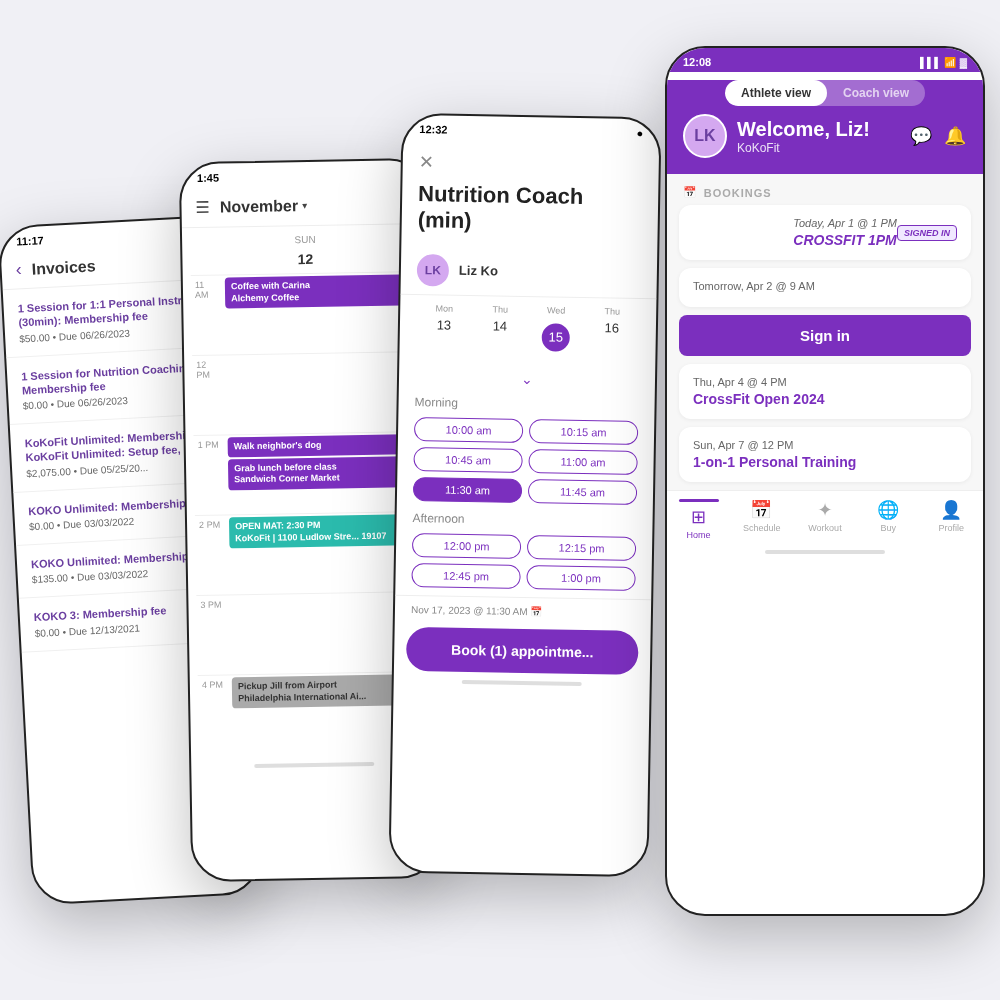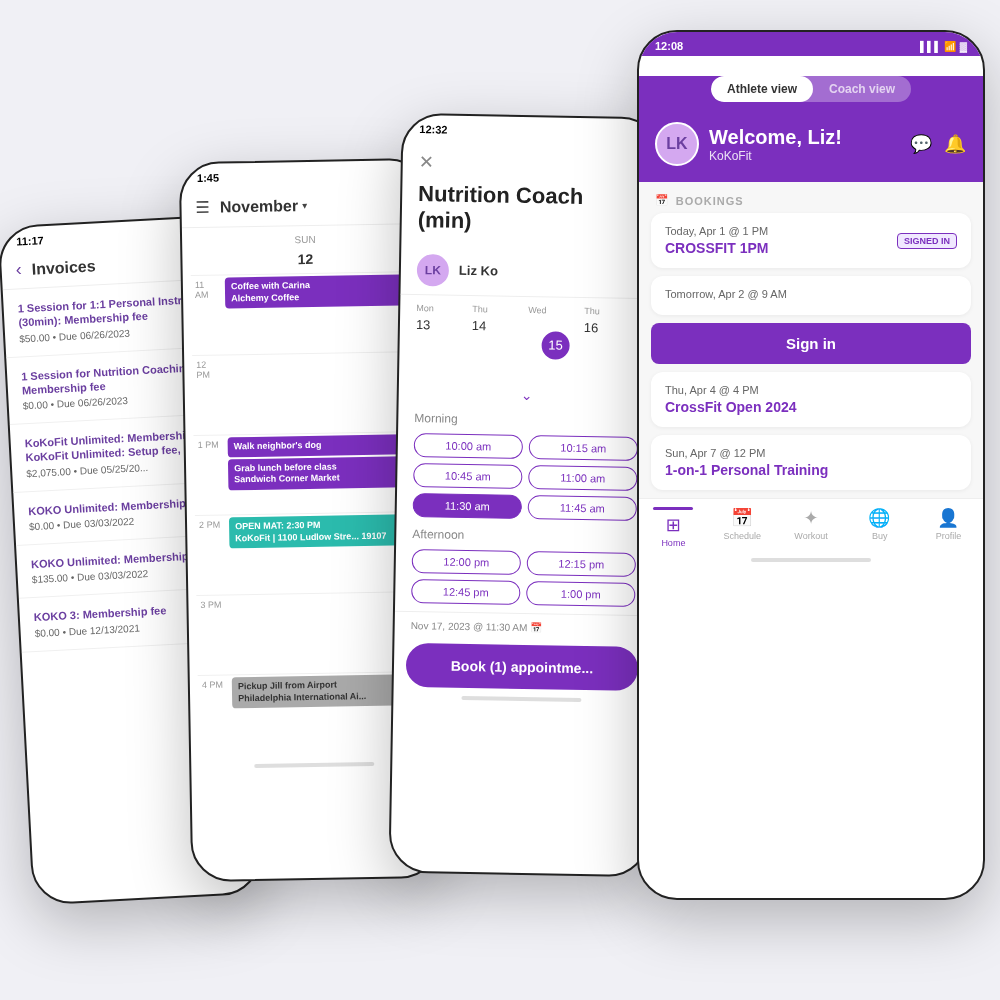--- a/index.html
+++ b/index.html
@@ -47,24 +47,24 @@
       width: 260px;
       height: 760px;
       left: 395px;
       top: 115px;
       z-index: 3;
       transform: rotate(1deg);
     }
 
     
     .phone-main {
-      width: 348px;
+      width: 320px;
       height: 870px;
       right: 15px;
-      top: 30px;
+      top: 46px;
       z-index: 4;
     }
 
     
     .status-bar {
       display: flex;
       justify-content: space-between;
       align-items: center;
       padding: 8px 16px 4px;
       font-size: 11px;
@@ -211,41 +211,42 @@
       font-weight: 600;
       color: #333;
     }
     .date-picker-row {
       display: flex;
       padding: 8px 16px;
       gap: 0;
     }
     .date-col {
       flex: 1;
+      text-align: center;
     }
     .date-col-header {
       font-size: 9px;
       color: #999;
       margin-bottom: 4px;
     }
     .date-col-num {
       font-size: 13px;
       color: #333;
       font-weight: 500;
     }
     .date-col-num.selected {
       background: #7B2FBE;
       color: #fff;
       border-radius: 50%;
       width: 28px;
       height: 28px;
       display: flex;
       align-items: center;
       justify-content: center;
-      margin: 16px auto;
+      margin: 8px auto;
       font-size: 13px;
     }
     .chevron-down {
       text-align: center;
       color: #7B2FBE;
       font-size: 14px;
       padding: 4px 0;
     }
     .time-section-label {
       font-size: 12px;
@@ -292,21 +293,21 @@
 
     
     .main-purple-header {
       background: #7B2FBE;
       padding: 0 16px 16px;
     }
     .view-toggle {
       display: flex;
       background: rgba(255,255,255,0.3);
       border-radius: 20px;
-      margin: 20px auto;
+      margin: 8px auto;
       width: fit-content;
       overflow: hidden;
     }
     .view-btn {
       padding: 6px 16px;
       font-size: 12px;
       font-weight: 600;
       color: rgba(255,255,255,0.7);
       border-radius: 20px;
     }
@@ -395,22 +396,23 @@
       border: 1px solid #7B2FBE;
       color: #7B2FBE;
       font-size: 9px;
       font-weight: 700;
       padding: 2px 6px;
       border-radius: 4px;
       float: right;
     }
     .booking-card-row {
       display: flex;
-      justify-content: space-between;
-      align-items: center;
+      justify-content: flex-end;
+      align-items: center;
+      font-style: italic;
     }
     .sign-in-btn {
       background: #7B2FBE;
       color: #fff;
       border-radius: 8px;
       padding: 12px;
       text-align: center;
       font-size: 15px;
       font-weight: 700;
       margin: 4px 12px 8px;

